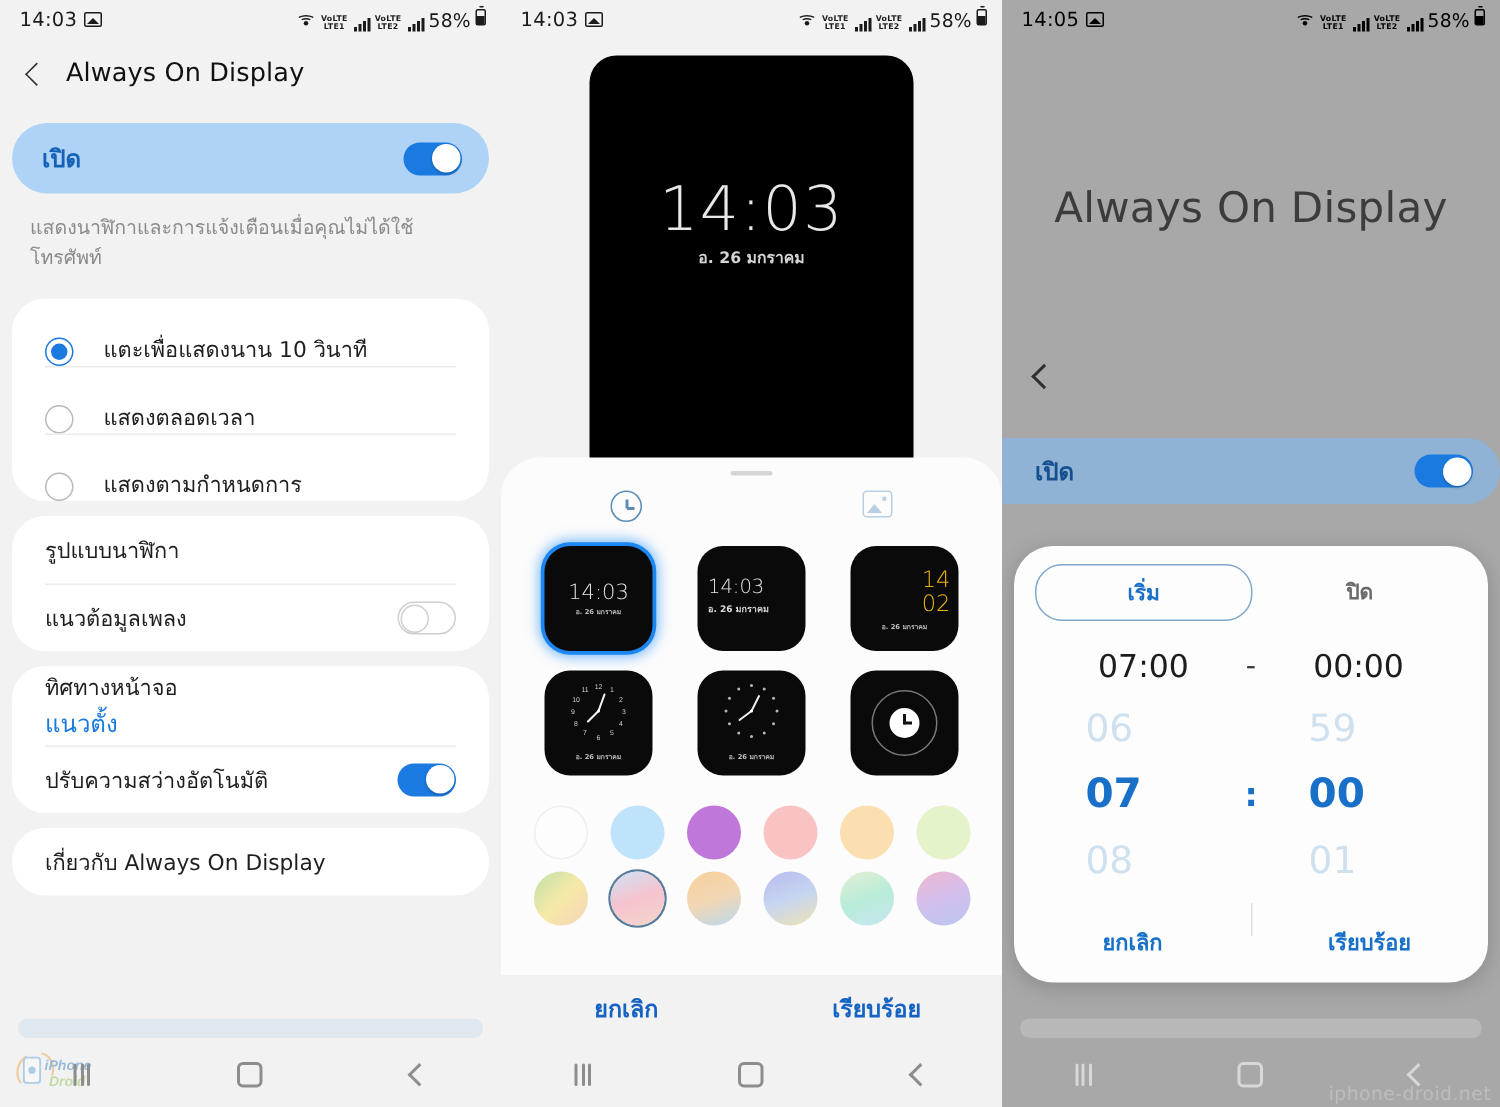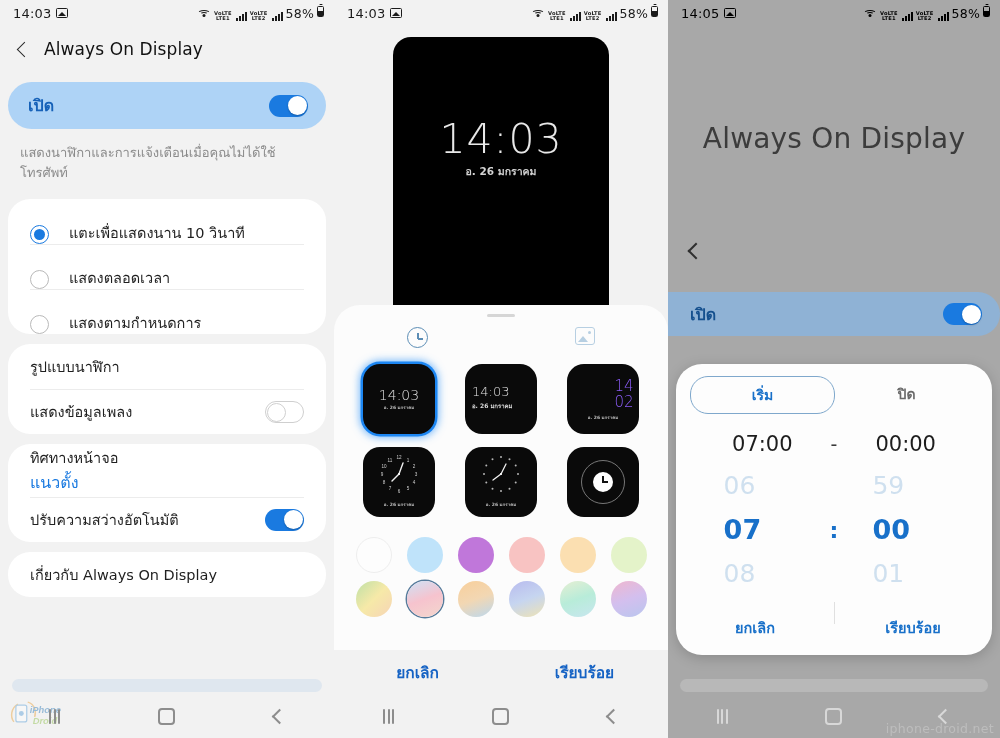--- a/index.html
+++ b/index.html
@@ -190,21 +190,21 @@
     width:72px;height:70px;background:#0a0a0a;border-radius:17px;
     position:relative; overflow:hidden;
   }
   .style-cell.selected .style-thumb {
     box-shadow: 0 0 0 2.5px #1c86f2, 0 0 9px 3px rgba(50,150,250,.75);
   }
   .st-time { position:absolute;left:0;right:0;top:23px;text-align:center;color:#e2e2e2;font-size:14px;font-weight:300;}
   .st-date { position:absolute;left:0;right:0;top:40px;text-align:center;color:#bdbdbd;font-size:4.5px;font-weight:700;}
   .st-l-time{ position:absolute;left:7px;top:20px;color:#e2e2e2;font-size:13px;font-weight:300;}
   .st-l-date{ position:absolute;left:7px;top:37px;color:#ddd;font-size:6px;font-weight:700;}
-  .st-stack { position:absolute;left:14px;right:0;top:14px;text-align:center;color:#8b5cf6;font-size:15px;font-weight:300;line-height:1.08;margin-left:28px;}
+  .st-stack { position:absolute;left:14px;right:0;top:14px;text-align:center;color:#eab308;font-size:15px;font-weight:300;line-height:1.08;margin-left:28px;}
   .st-stack-date{ position:absolute;left:0;right:0;top:50px;text-align:center;color:#bdbdbd;font-size:4.5px;font-weight:700;}
   .analog { position:absolute; left:50%; top:27px; transform:translate(-50%,-50%); }
   .an-date { position:absolute;left:0;right:0;bottom:9px;text-align:center;color:#bdbdbd;font-size:4.5px;font-weight:700;}
   .ring-outer{
     position:absolute;left:50%;top:50%;transform:translate(-50%,-50%);
     width:44px;height:44px;border:1px solid #777;border-radius:50%;
   }
   .ring-inner{
     position:absolute;left:50%;top:50%;transform:translate(-50%,-50%);
     width:20px;height:20px;border-radius:50%;background:#fff;
@@ -352,21 +352,21 @@
     </div>
 
     <div class="card">
       <div class="row">
         <span class="row-txt">
             <span class="row-title">รูปแบบนาฬิกา</span>
           </span>
       </div>
       <div class="row">
         <span class="row-txt">
-            <span class="row-title">แสดงข้อมูลเพลง</span>
+            <span class="row-title">แนวต้อมูลเพลง</span>
           </span>
         <span class="toggle off"></span>
       </div>
     </div>
 
     <div class="card">
       <div class="row row-tall">
         <span class="row-txt">
           <span class="row-title">ทิศทางหน้าจอ</span>
           <span class="row-sub">แนวตั้ง</span>

